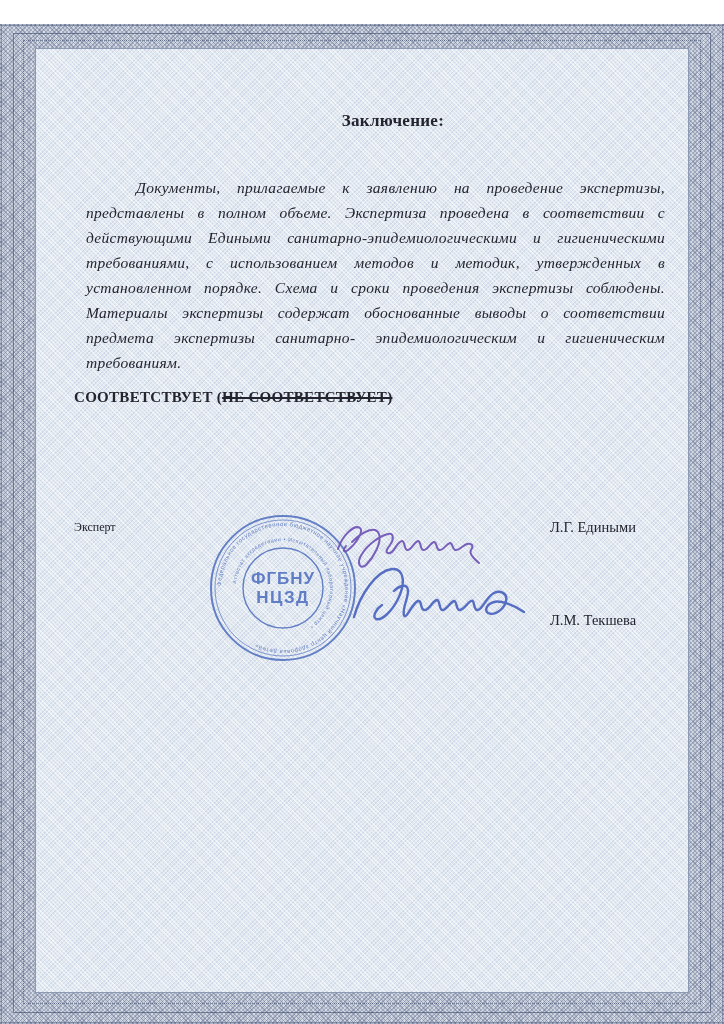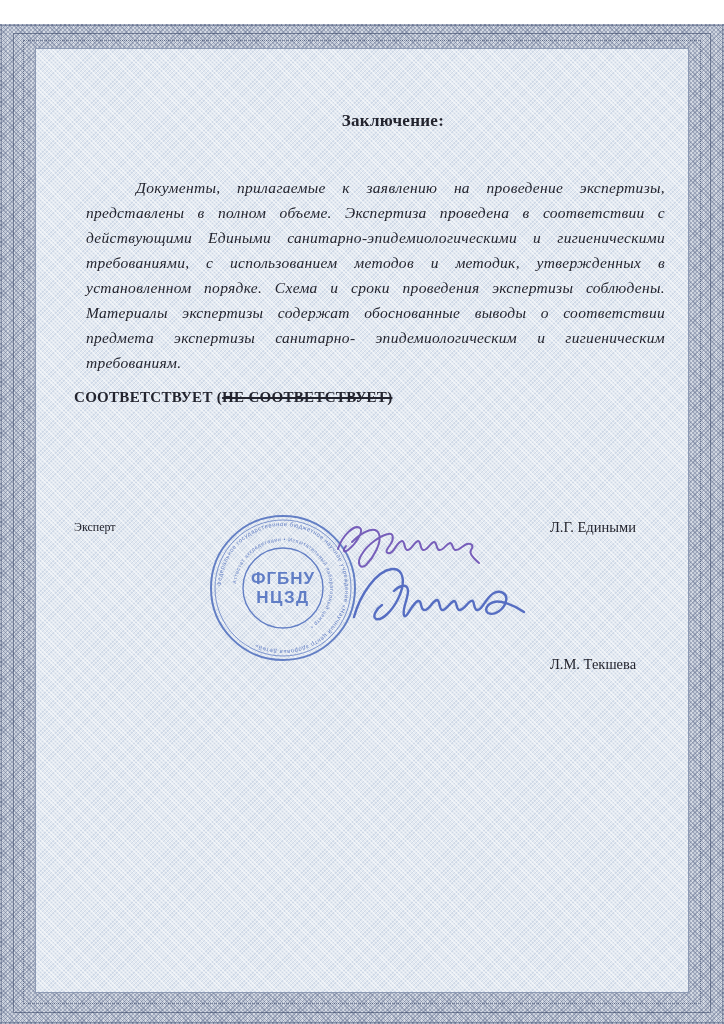--- a/index.html
+++ b/index.html
@@ -66,21 +66,21 @@
   }
   .regulation{
     position:absolute;top:394px;left:73px;right:46px;
     font-size:14px;font-weight:bold;line-height:17px;
     text-align:justify;word-spacing:4px;
   }
   .sig-role{font-size:12px;line-height:17px;}
   .role-expert{position:absolute;top:494px;left:73px;}
   .name-expert{position:absolute;top:494px;left:549px;font-size:14.5px;}
   .role-head{position:absolute;top:569px;left:73px;width:218px;}
-  .name-head{position:absolute;top:587px;left:549px;font-size:14.5px;margin-top:44px;}
+  .name-head{position:absolute;top:587px;left:549px;font-size:14.5px;}
   .stamp{position:absolute;top:488px;left:207px;width:150px;height:150px;opacity:.88;}
   .signature-1{position:absolute;top:491px;left:331px;width:150px;height:56px;}
   .signature-2{position:absolute;top:530px;left:341px;width:192px;height:106px;}
 </style>
 </head>
 <body>
 
 <div class="page">
   <div class="frame-line-solid"></div>
   <div class="frame-line-dotted"></div>

